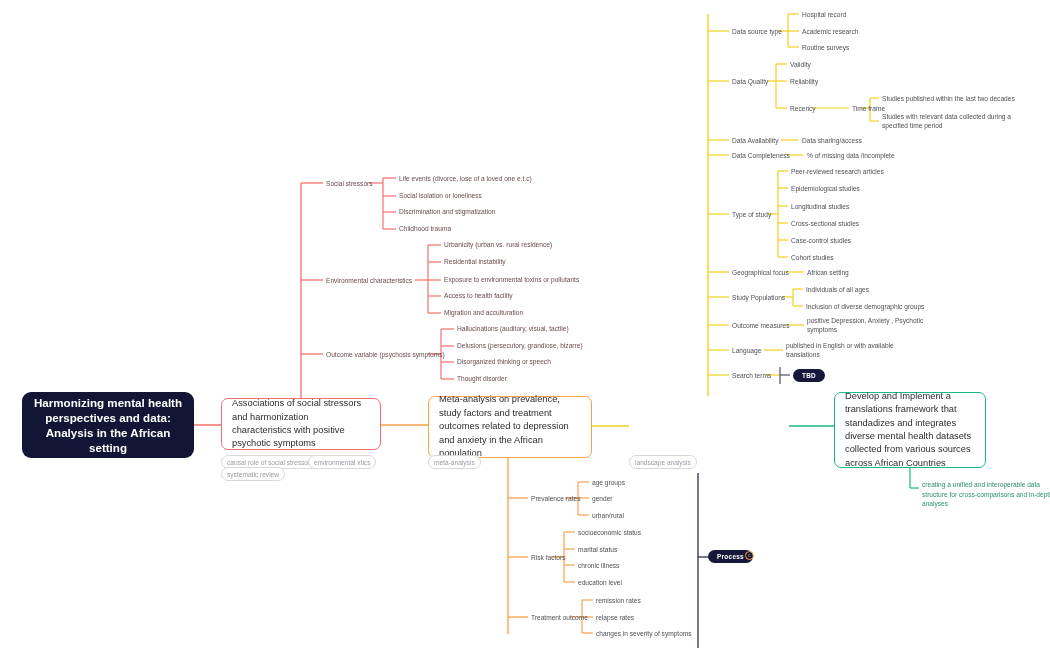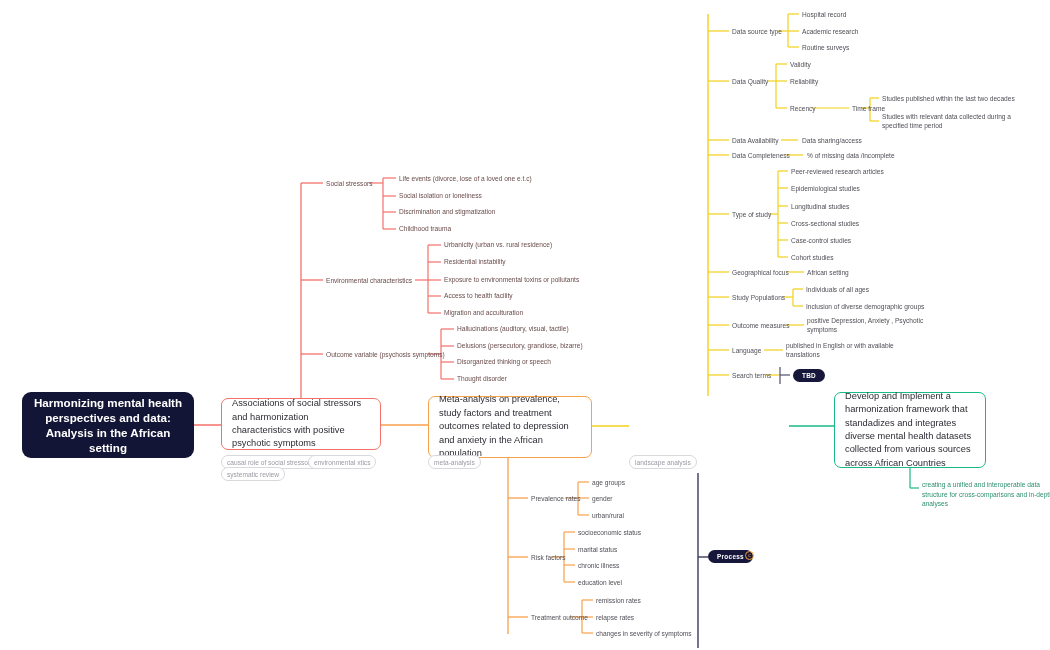--- a/index.html
+++ b/index.html
@@ -231,21 +231,21 @@
     <div class="txt">Harmonizing mental health perspectives and data: Analysis in the African setting</div>
   </div>
 
   <div class="node n-red">
     <div class="txt">Associations of social stressors and harmonization characteristics with positive psychotic symptoms</div>
   </div>
   <div class="node n-orange">
     <div class="txt">Meta-analysis on prevalence, study factors and treatment outcomes related to depression and anxiety in the African population</div>
   </div>
   <div class="node n-green">
-    <div class="txt">Develop and Implement a harmonization framework that standadizes and integrates diverse mental health datasets collected from various sources across African Countries</div>
+    <div class="txt">Develop and Implement a translations framework that standadizes and integrates diverse mental health datasets collected from various sources across African Countries</div>
   </div>
 
   <div class="tag" style="left:205px;top:455px;">causal role of social stressors</div>
   <div class="tag" style="left:292px;top:455px;">environmental xtics</div>
   <div class="tag" style="left:205px;top:467px;">systematic review</div>
   <div class="tag" style="left:412px;top:455px;">meta-analysis</div>
   <div class="tag" style="left:613px;top:455px;">landscape analysis</div>
 
   <div class="lbl red" style="left:310px;top:179px;">Social stressors</div>
   <div class="lbl red" style="left:383px;top:174px;">Life events (divorce, lose of a loved one e.t.c)</div>

